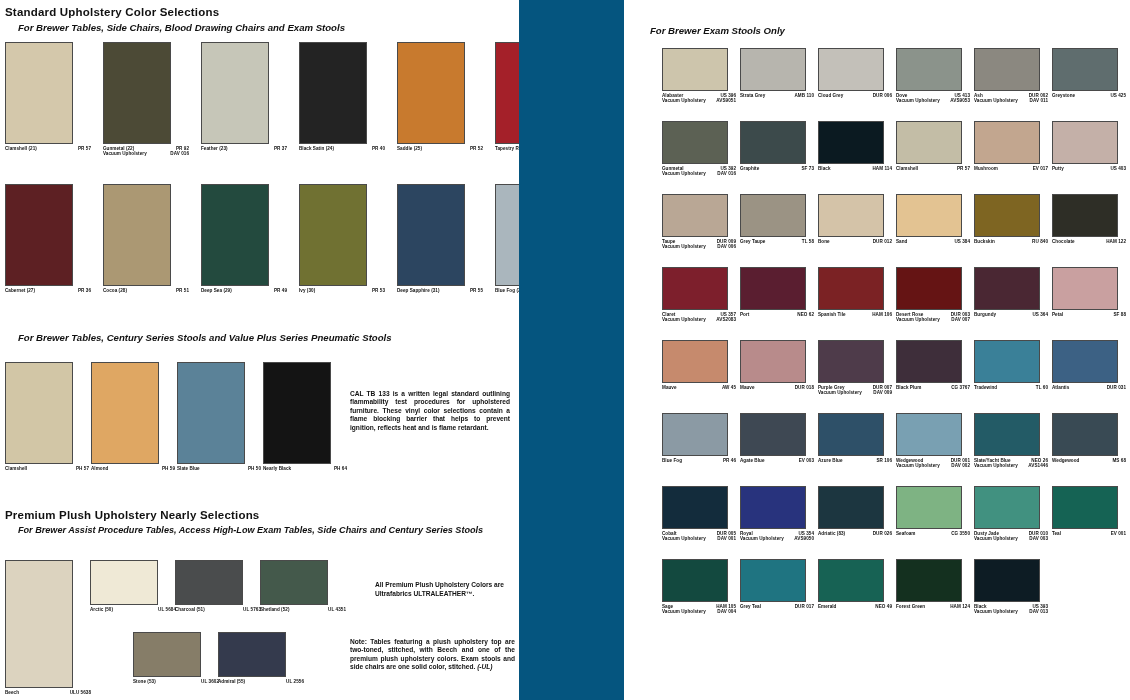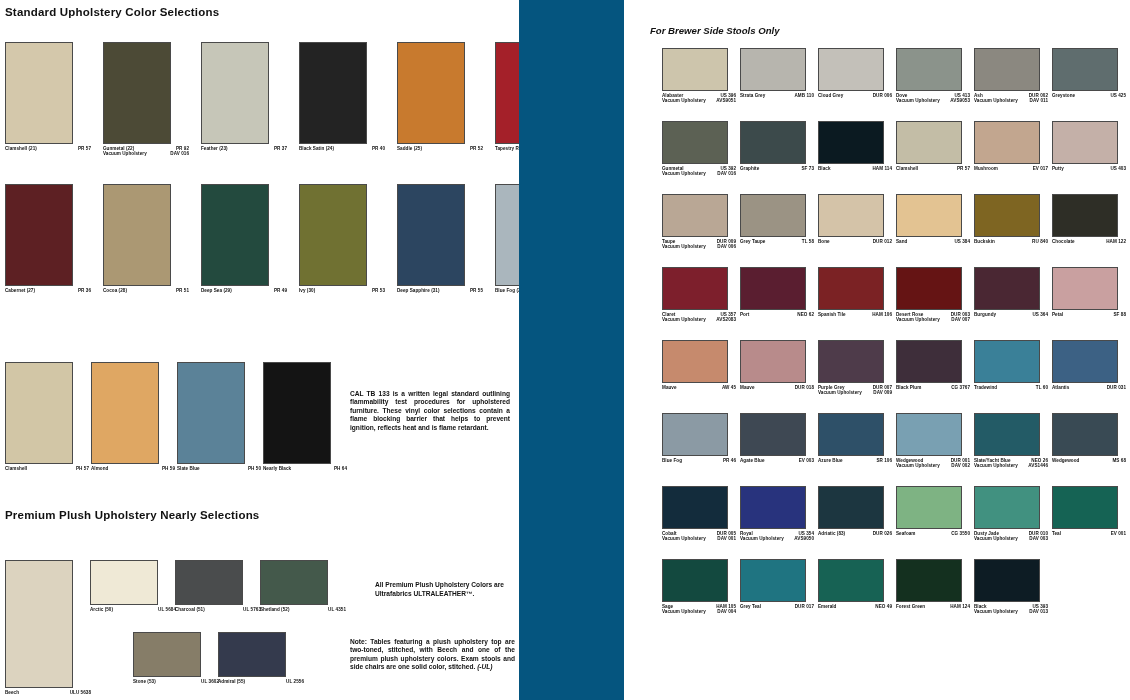--- a/index.html
+++ b/index.html
@@ -34,20 +34,21 @@
   .copy b{font-weight:bold;}
   .copy i{font-style:italic;}
   .copy-plain{position:absolute;font-size:6.6px;line-height:8.6px;color:#111;font-weight:600;}
 </style>
 </head>
 <body>
 
 <div class="panel" id="left-panel">
 
   <div class="section-title" style="position:absolute;left:5px;top:6px;">Standard Upholstery Color Selections</div>
+  <div class="section-sub" style="position:absolute;left:18px;top:22px;">For Brewer Tables, Side Chairs, Blood Drawing Chairs and Exam Stools</div>
   <div id="standard-grid">
       <div class="sw" style="left: 5px; top: 42px; width: 68px; height: 102px; background: rgb(212, 200, 171);"></div>
       <div class="lrow" style="left: 5px; top: 146px; width: 86px;">
         <span>Clamshell (21)</span>
         <span>PR 57</span>
       </div>
       <div class="sw" style="left: 103px; top: 42px; width: 68px; height: 102px; background: rgb(76, 74, 54);"></div>
       <div class="lrow" style="left: 103px; top: 146px; width: 86px;">
         <span>Gunmetal (22)</span>
         <span>PR 92</span>
@@ -101,20 +102,21 @@
         <span>Deep Sapphire (31)</span>
         <span>PR 55</span>
       </div>
       <div class="sw" style="left: 495px; top: 184px; width: 68px; height: 102px; background: rgb(170, 182, 189);"></div>
       <div class="lrow" style="left: 495px; top: 288px; width: 86px;">
         <span>Blue Fog (32)</span>
         <span>PR 46</span>
       </div>
     </div>
 
+  <div class="section-sub" style="position:absolute;left:18px;top:332px;">For Brewer Tables, Century Series Stools and Value Plus Series Pneumatic Stools</div>
   <div id="cal133-grid">
       <div class="sw" style="left: 5px; top: 362px; width: 68px; height: 102px; background: rgb(210, 198, 166);"></div>
       <div class="lrow" style="left: 5px; top: 466px; width: 84px;">
         <span>Clamshell</span>
         <span>PH 57</span>
       </div>
       <div class="sw" style="left: 91px; top: 362px; width: 68px; height: 102px; background: rgb(223, 167, 99);"></div>
       <div class="lrow" style="left: 91px; top: 466px; width: 84px;">
         <span>Almond</span>
         <span>PH 59</span>
@@ -129,20 +131,21 @@
         <span>Nearly Black</span>
         <span>PH 64</span>
       </div>
     </div>
 
   <div class="copy" style="left:350px;top:390px;width:160px;">
     <b>CAL TB 133</b><span> is a written legal standard outlining flammability test procedures for upholstered furniture. These vinyl color selections contain a flame blocking barrier that helps to prevent ignition, reflects heat and is flame retardant.</span>
   </div>
 
   <div class="section-title" style="position:absolute;left:5px;top:509px;">Premium Plush Upholstery Nearly Selections</div>
+  <div class="section-sub" style="position:absolute;left:18px;top:525px;font-size:9.1px;">For Brewer Assist Procedure Tables, Access High-Low Exam Tables, Side Chairs and Century Series Stools</div>
   <div id="plush-grid">
       <div class="sw" style="left: 5px; top: 560px; width: 68px; height: 128px; background: rgb(220, 211, 191);"></div>
       <div class="lrow" style="left: 5px; top: 690px; width: 86px;">
         <span>Beech</span>
         <span>ULU 5638</span>
       </div>
       <div class="sw" style="left: 90px; top: 560px; width: 68px; height: 45px; background: rgb(239, 233, 214);"></div>
       <div class="lrow" style="left: 90px; top: 607px; width: 86px;">
         <span>Arctic (50)</span>
         <span>UL 5684</span>
@@ -172,21 +175,21 @@
   <div class="copy-plain" style="left:375px;top:581px;width:142px;">All Premium Plush Upholstery Colors are Ultrafabrics ULTRALEATHER™.</div>
 
   <div class="copy" style="left:350px;top:638px;width:165px;">
     <b>Note:</b><span> Tables featuring a plush upholstery top are two-toned, stitched, with Beech and one of the premium plush upholstery colors. Exam stools and side chairs are one solid color, stitched. </span><i>(-UL)</i>
   </div>
 </div>
 
 <div id="divider"></div>
 
 <div class="panel" id="right-panel">
-  <div class="section-sub" style="position:absolute;left:26px;top:25px;">For Brewer Side Stools Only</div>
+  <div class="section-sub" style="position:absolute;left:26px;top:25px;">For Brewer Exam Stools Only</div>
   <div id="right-grid">
       <div class="sw" style="left: 38px; top: 48px; width: 66px; height: 43px; background: rgb(205, 197, 172);"></div>
       <div class="lrow" style="left: 38px; top: 93px; width: 74px;">
         <span>Alabaster</span>
         <span>US 396</span>
       </div>
       <div class="lrow" style="left: 38px; top: 98.4px; width: 74px;">
         <span>Vacuum Upholstery</span>
         <span>AVS9051</span>
       </div>

